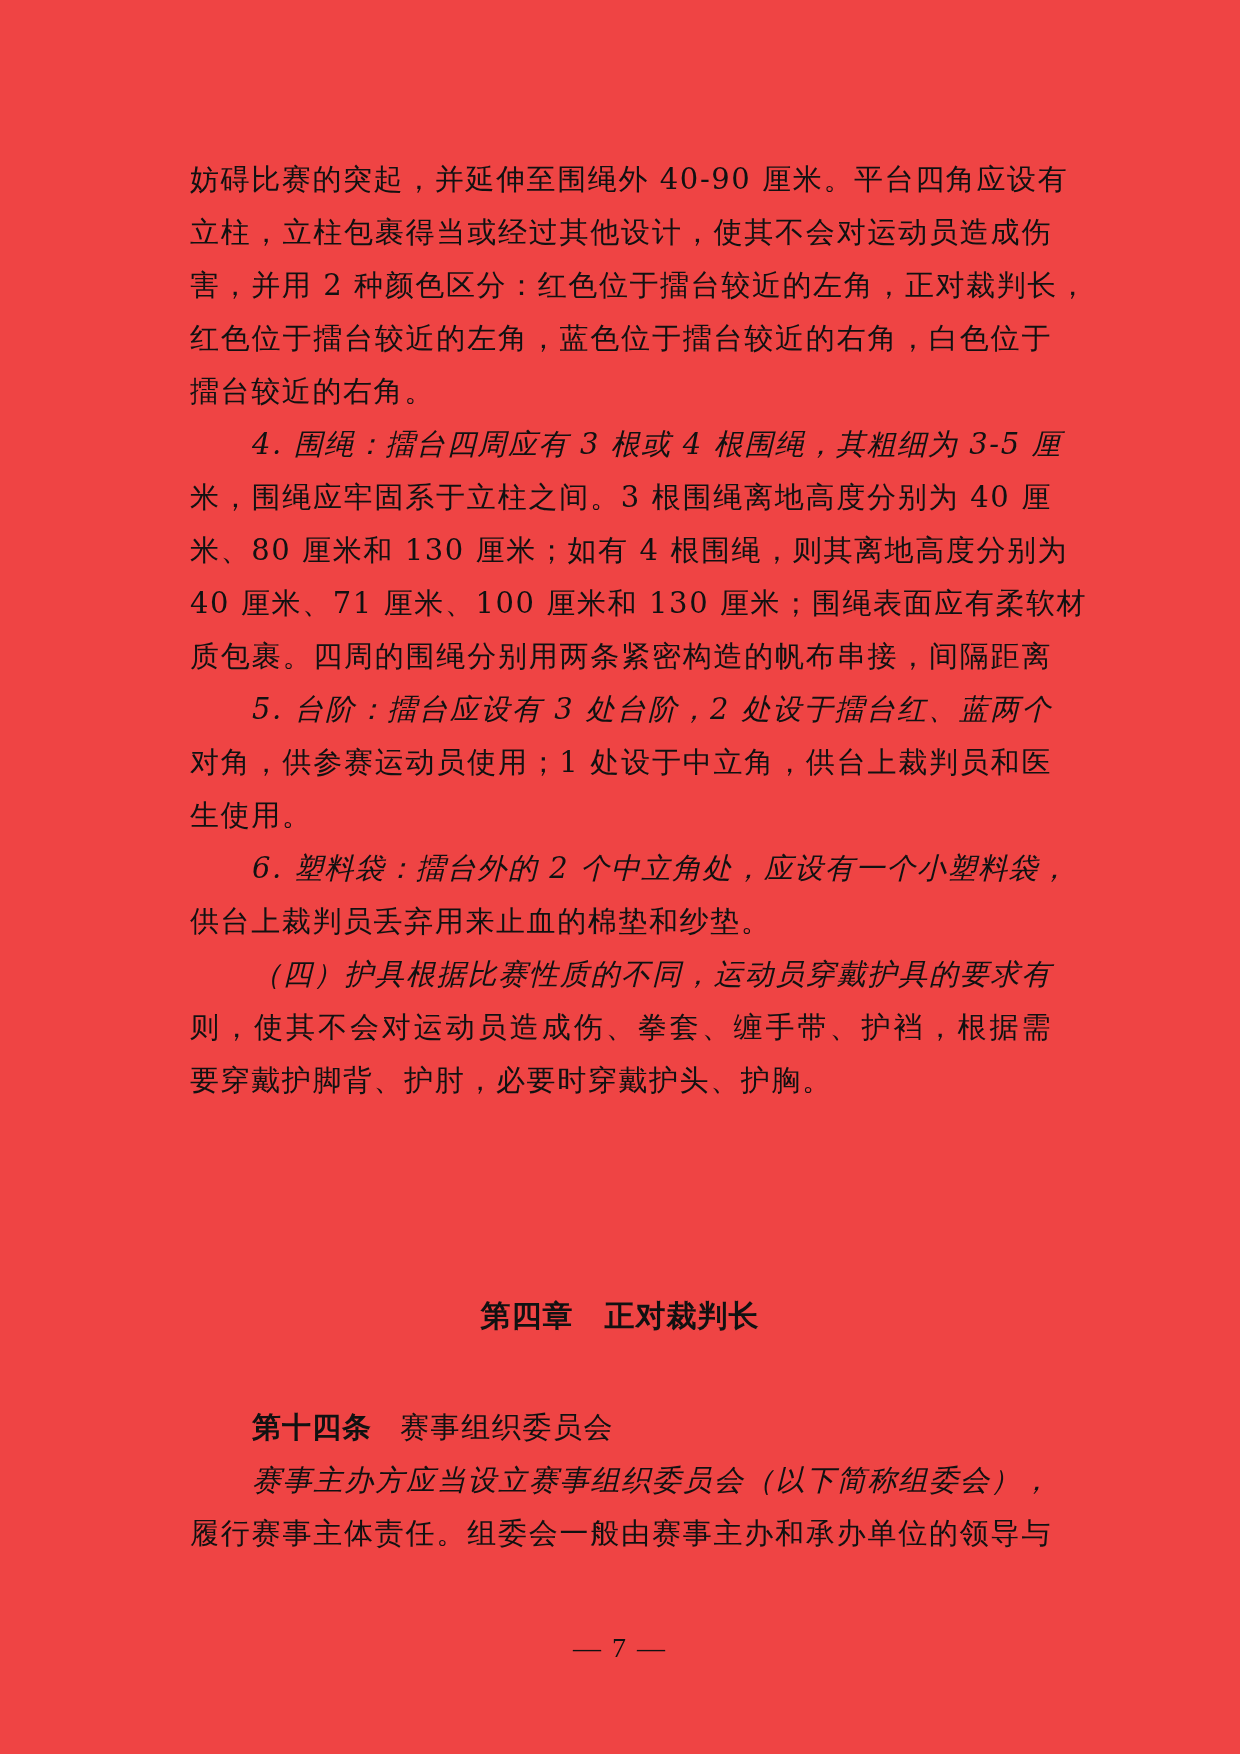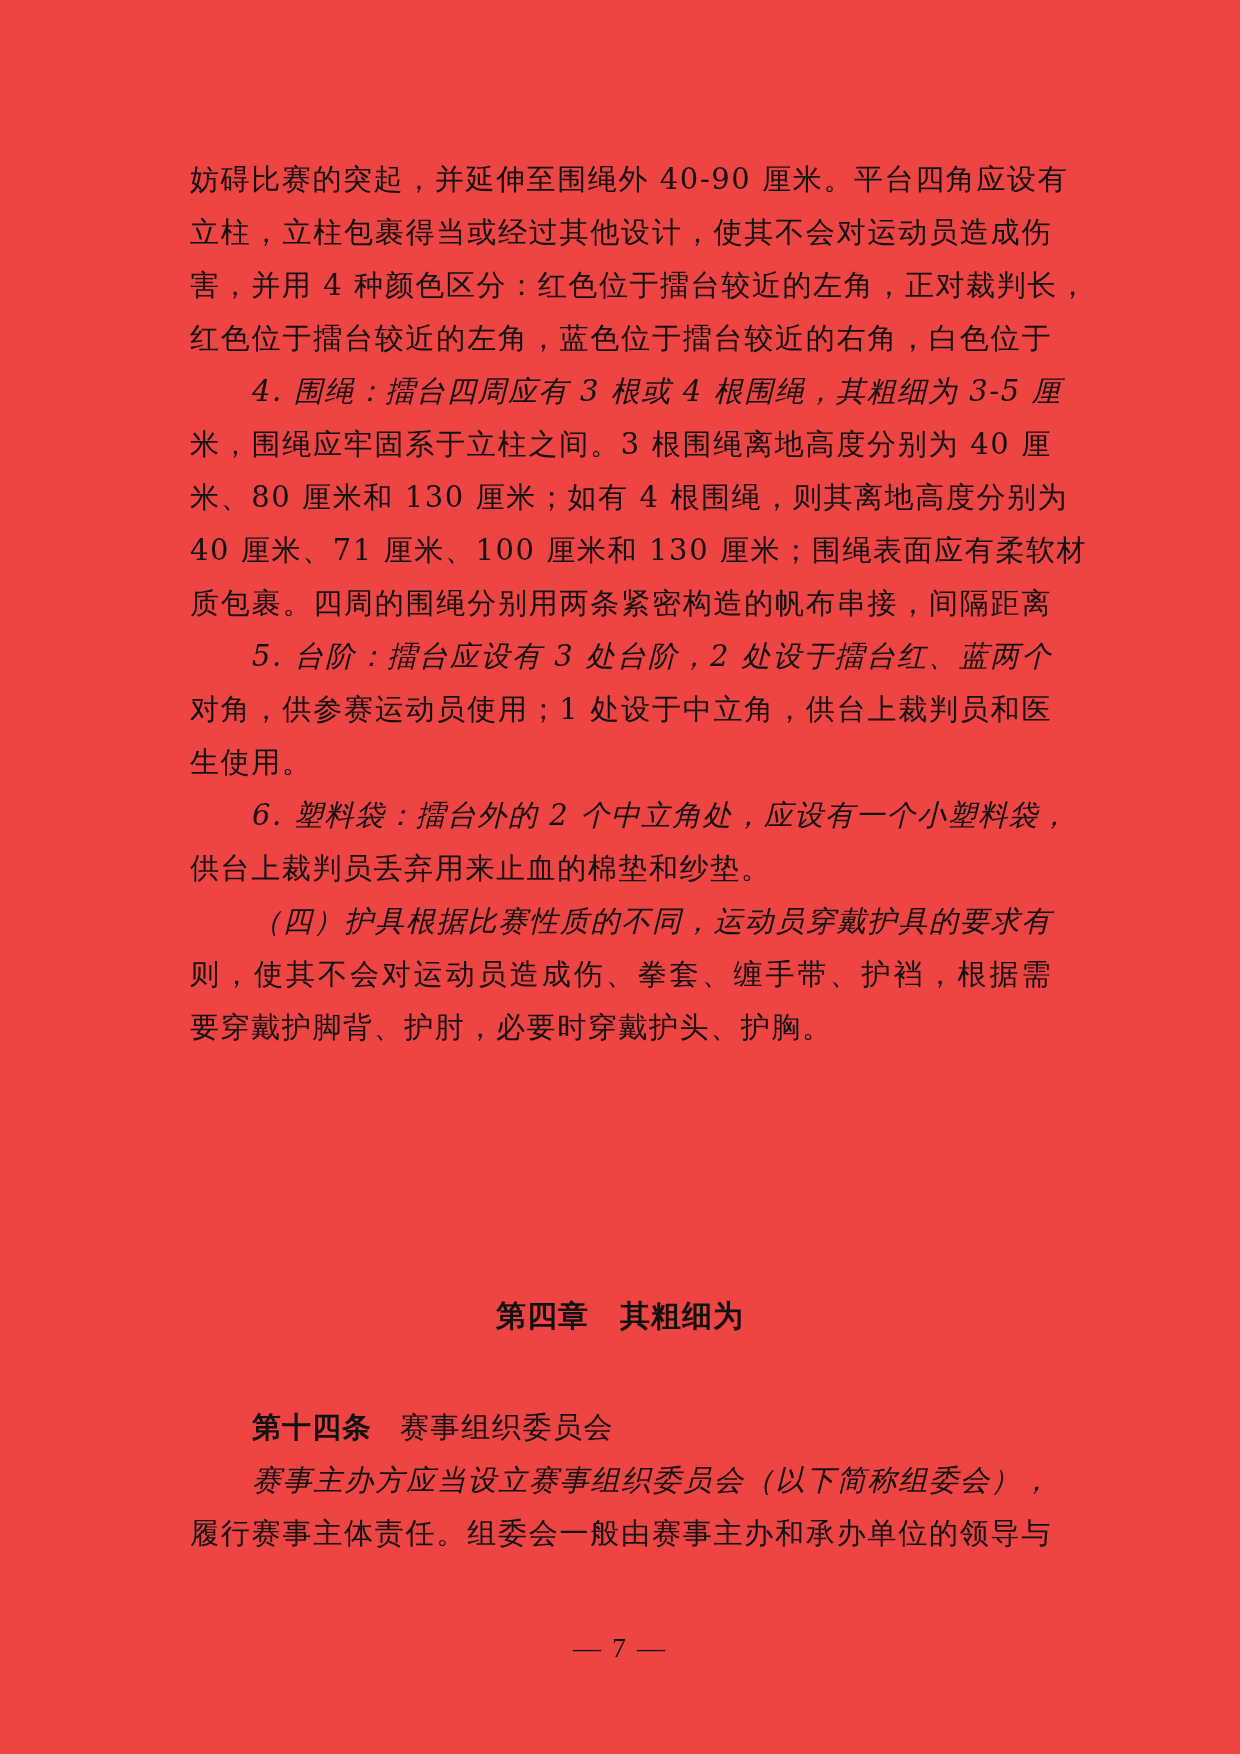--- a/index.html
+++ b/index.html
@@ -94,43 +94,44 @@
 </style>
 </head>
 <body>
 
 <div class="page">
 
   <div class="body-block">
 
     <div class="line">妨碍比赛的突起，并延伸至围绳外 40-90 厘米。平台四角应设有</div>
     <div class="line">立柱，立柱包裹得当或经过其他设计，使其不会对运动员造成伤</div>
-    <div class="line">害，并用 4 种颜色区分：红色位于擂台较近的左角，正对裁判长，</div>
+    <div class="line">害，并用 2 种颜色区分：红色位于擂台较近的左角，正对裁判长，</div>
     <div class="line">红色位于擂台较近的左角，蓝色位于擂台较近的右角，白色位于</div>
+    <div class="line last">擂台较近的右角。</div>
 
     <div class="line indent">4. 围绳：擂台四周应有 3 根或 4 根围绳，其粗细为 3-5 厘</div>
     <div class="line">米，围绳应牢固系于立柱之间。3 根围绳离地高度分别为 40 厘</div>
     <div class="line">米、80 厘米和 130 厘米；如有 4 根围绳，则其离地高度分别为</div>
     <div class="line">40 厘米、71 厘米、100 厘米和 130 厘米；围绳表面应有柔软材</div>
     <div class="line">质包裹。四周的围绳分别用两条紧密构造的帆布串接，间隔距离</div>
 
     <div class="line indent">5. 台阶：擂台应设有 3 处台阶，2 处设于擂台红、蓝两个</div>
     <div class="line">对角，供参赛运动员使用；1 处设于中立角，供台上裁判员和医</div>
     <div class="line last">生使用。</div>
 
     <div class="line indent">6. 塑料袋：擂台外的 2 个中立角处，应设有一个小塑料袋，</div>
     <div class="line last">供台上裁判员丢弃用来止血的棉垫和纱垫。</div>
 
     <div class="line indent">（四）护具根据比赛性质的不同，运动员穿戴护具的要求有</div>
     <div class="line">则，使其不会对运动员造成伤、拳套、缠手带、护裆，根据需</div>
     <div class="line last">要穿戴护脚背、护肘，必要时穿戴护头、护胸。</div>
 
   </div>
 
-  <div class="chapter-title">第四章　其粗细为</div>
+  <div class="chapter-title">第四章　正对裁判长</div>
 
   <div class="article-block">
     <div class="article-heading">
       <span class="article-num">第十四条</span><span class="article-name">赛事组织委员会</span>
     </div>
     <div class="line indent">赛事主办方应当设立赛事组织委员会（以下简称组委会），</div>
     <div class="line">履行赛事主体责任。组委会一般由赛事主办和承办单位的领导与</div>
   </div>
 
   <div class="page-number">— 7 —</div>

